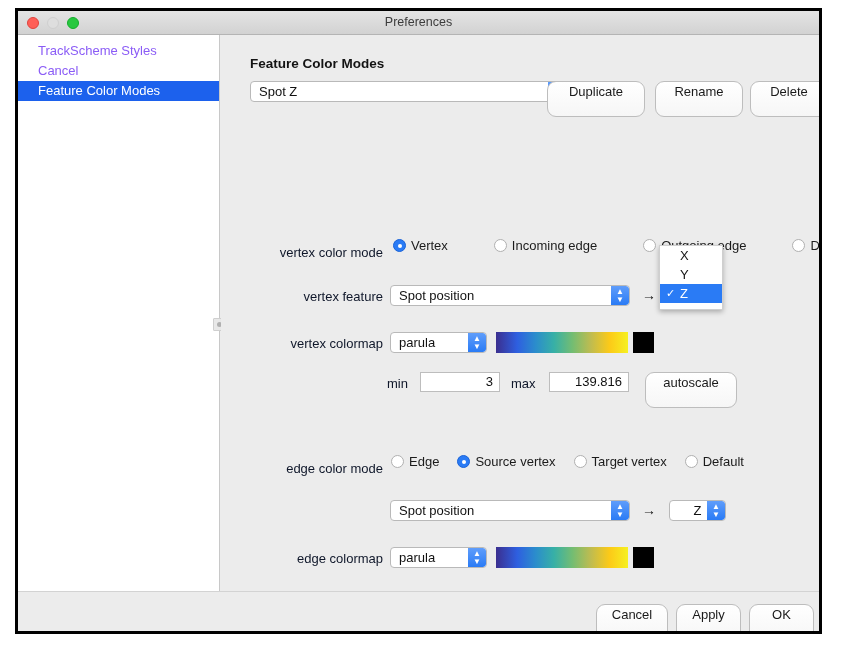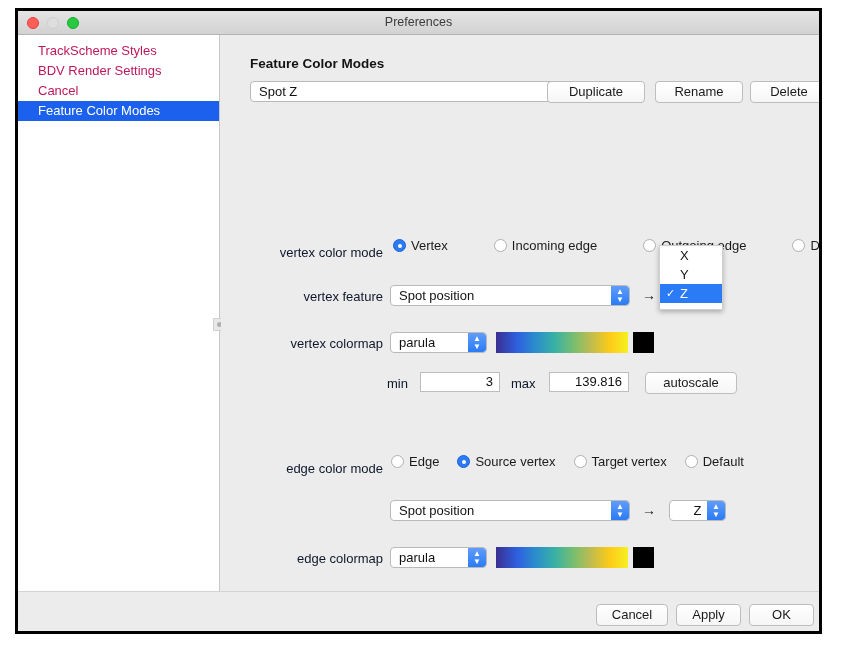--- a/index.html
+++ b/index.html
@@ -74,21 +74,21 @@
     background: #ffffff;
     border-right: 1px solid #c8c8c8;
     box-sizing: border-box;
     padding-top: 6px;
   }
   .side-item {
     height: 20px;
     line-height: 20px;
     padding-left: 20px;
     font-size: 13px;
-    color: #be185d;
+    color: #8b5cf6;
     white-space: nowrap;
   }
   .side-item.selected {
     background: #1c61ed;
     color: #ffffff;
   }
 
   
   #split-handle {
     position: absolute;
@@ -153,24 +153,24 @@
     font-size: 8px;
     line-height: 8px;
     text-align: center;
     padding-top: 2px;
     box-sizing: border-box;
   }
   .combo .spin span { display: block; }
 
   .btn {
     position: absolute;
-    height: 22px;
+    height: 36px;
     background: linear-gradient(to bottom, #ffffff 0%, #f6f6f6 100%);
     border: 1px solid #bdbdbd;
-    border-radius: 4px;
+    border-radius: 9px;
     box-sizing: border-box;
     font-size: 13px;
     color: #1a1a1a;
     text-align: center;
     line-height: 20px;
   }
 
   .lbl {
     position: absolute;
     font-size: 13px;
@@ -298,21 +298,20 @@
       <div class="tl tl-min"></div>
       <div class="tl tl-max"></div>
     </div>
     <div id="title-text">Preferences</div>
   </div>
 
   <div id="body-area">
 
     <div id="sidebar">
       <div class="side-item">TrackScheme Styles</div>
-      <div class="side-item">BDV Render Settings</div>
       <div class="side-item">Cancel</div>
       <div class="side-item selected">Feature Color Modes</div>
     </div>
 
     <div id="split-handle"></div>
 
     <div id="content">
 
       <div id="panel-title">Feature Color Modes</div>
 

